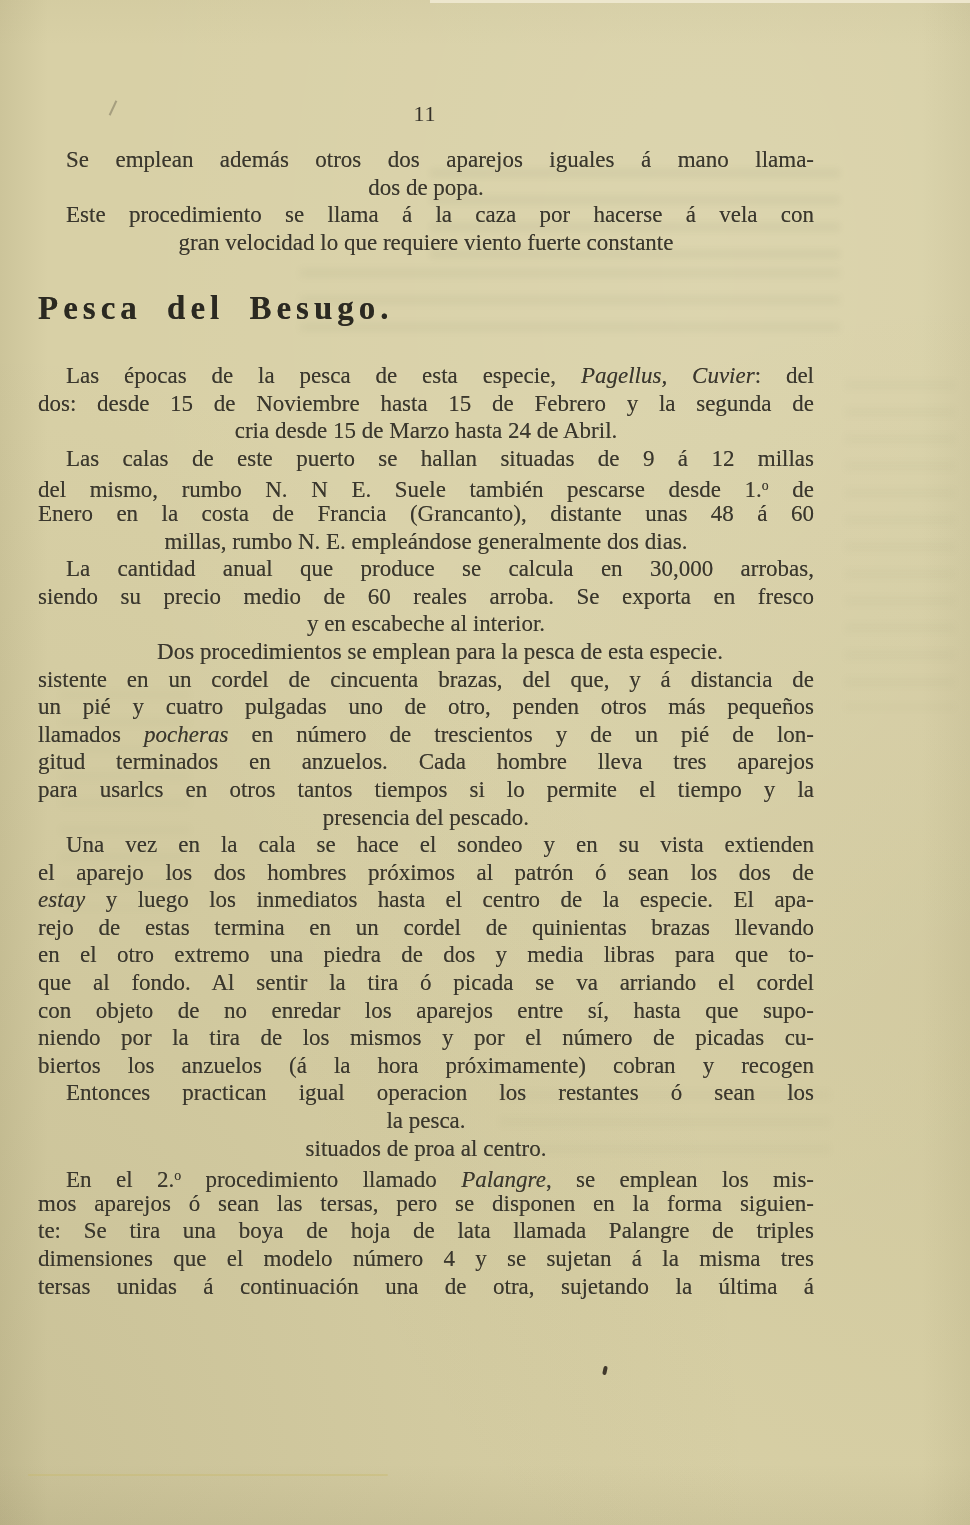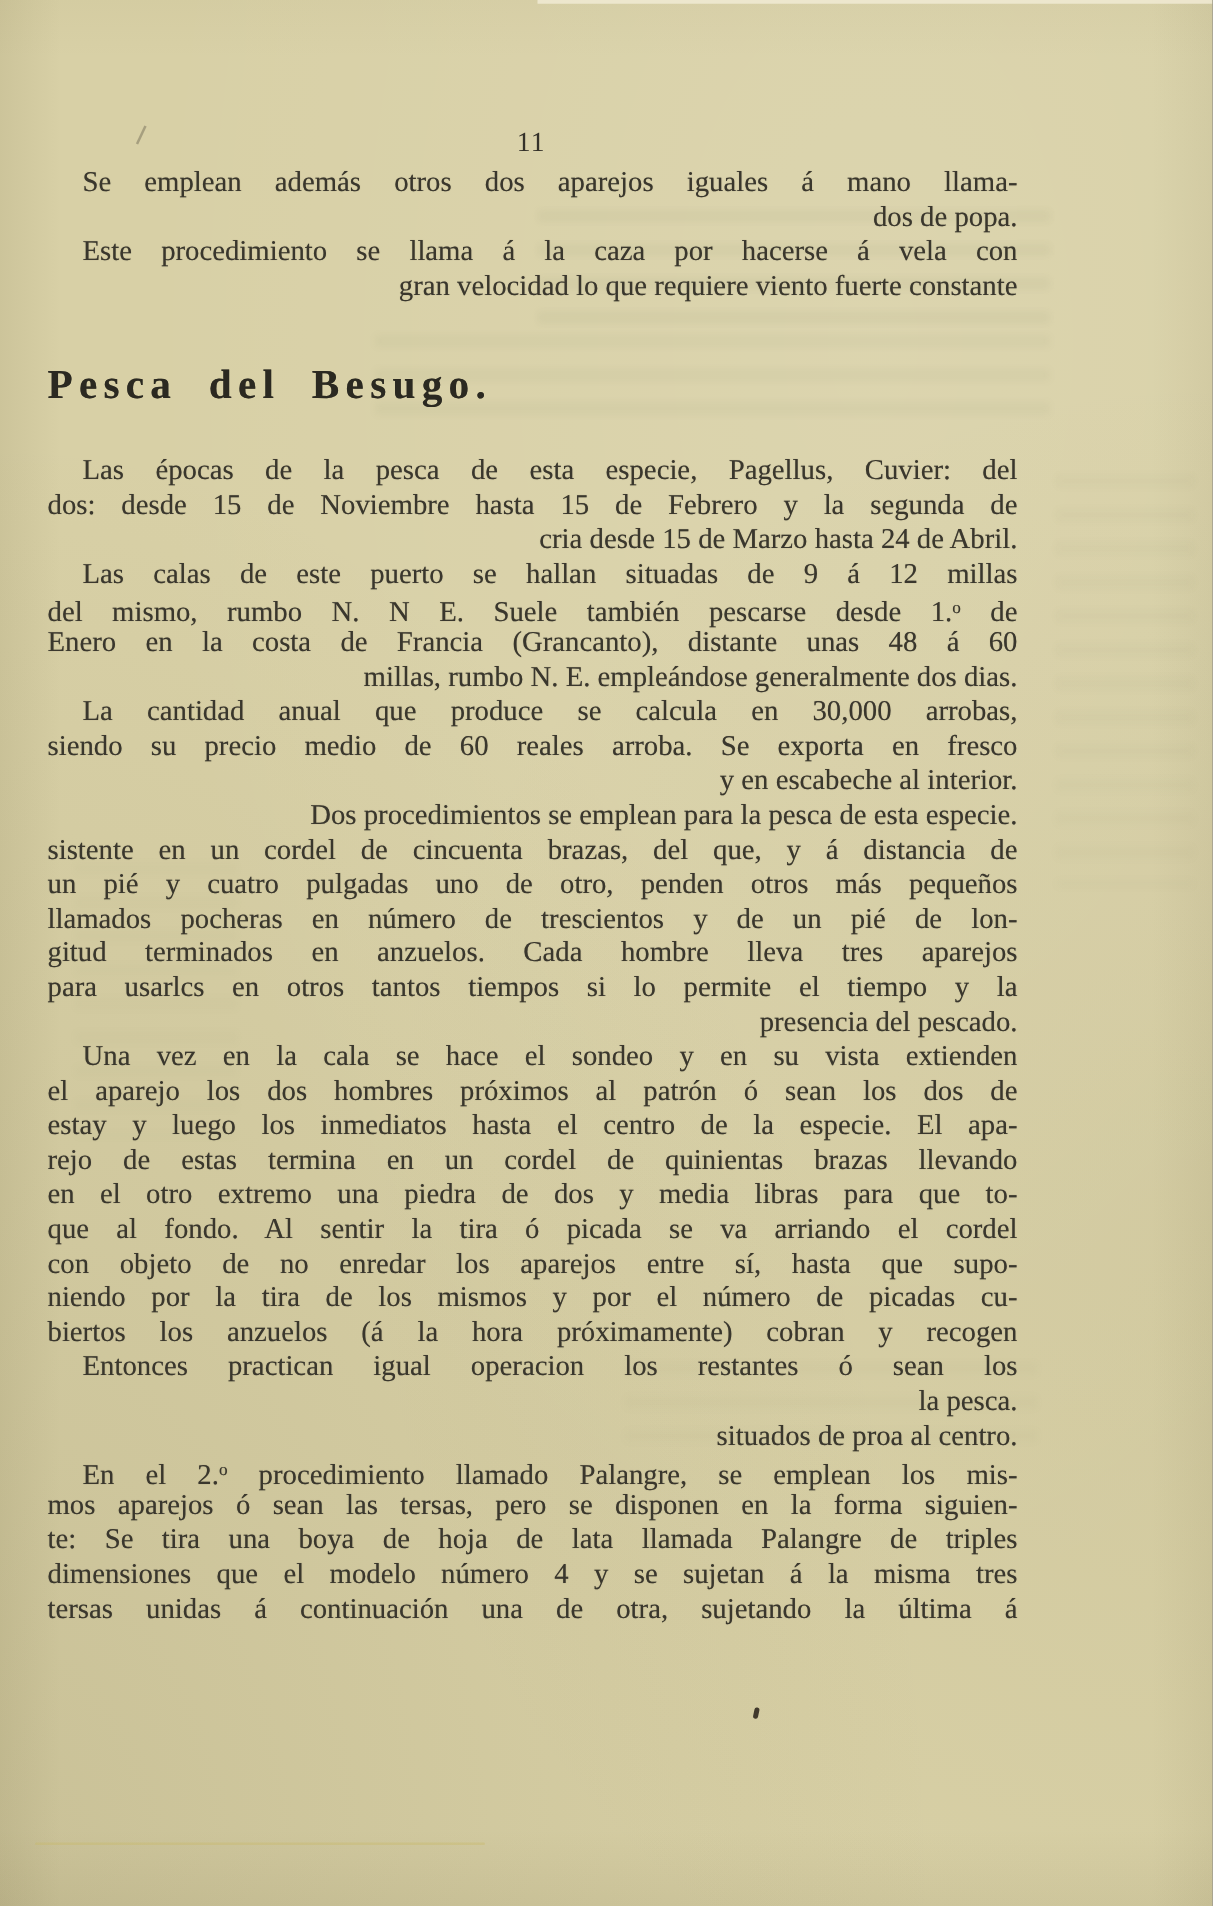--- a/index.html
+++ b/index.html
@@ -23,32 +23,32 @@
     overflow:hidden;
     font-family:"Liberation Serif","DejaVu Serif",serif;
     color:var(--ink);
   }
   .pageno{
     position:absolute;top:101px;left:38px;width:774px;
     text-align:center;font-size:22px;letter-spacing:1px;
     color:#35322a;
   }
   .textcol{position:absolute;left:38px;width:776px;}
-  .intro{top:132px;}
+  .intro{top:146px;}
   .bodytext{top:362px;}
   .line{
     height:27.6px;line-height:27.6px;
     font-size:23px;
-    text-align:right;
+    text-align:center;
     white-space:normal;
     text-shadow:0 0 0.6px rgba(58,55,45,0.55);
   }
   .line.justify{text-align:justify;text-align-last:justify;}
   .line.indent{text-indent:28px;}
-  .it{}
+  .it{font-style:italic;}
   .sup{font-size:60%;vertical-align:0.5em;letter-spacing:0;}
   .heading{
     position:absolute;top:290px;left:38px;width:774px;
     text-align:left;
     font-size:33px;font-weight:bold;
     letter-spacing:5px;word-spacing:12px;
     color:var(--heading-ink);
     text-shadow:0 0 0.5px rgba(43,41,33,0.6);
   }
   

